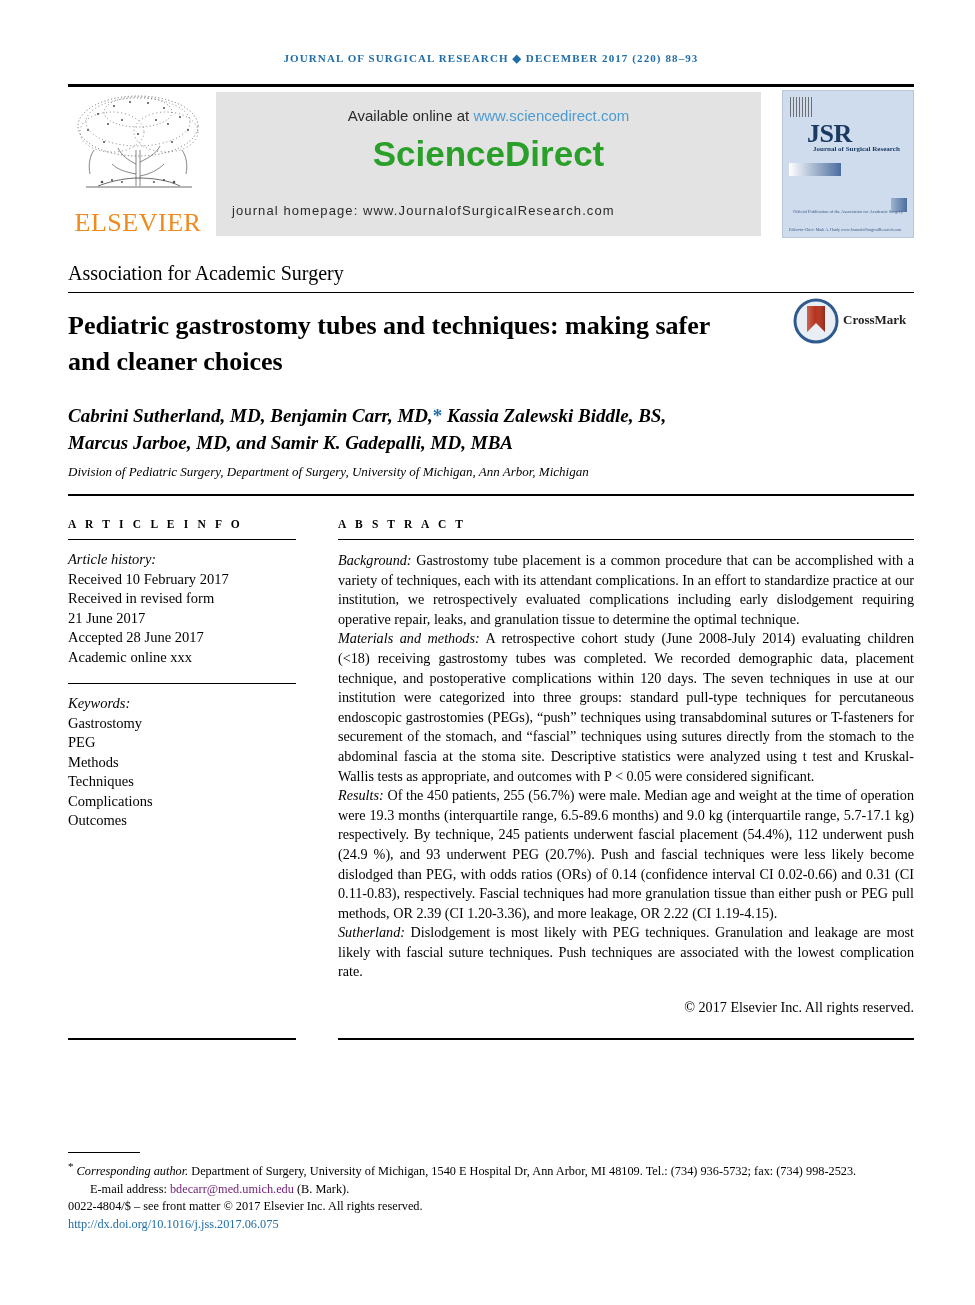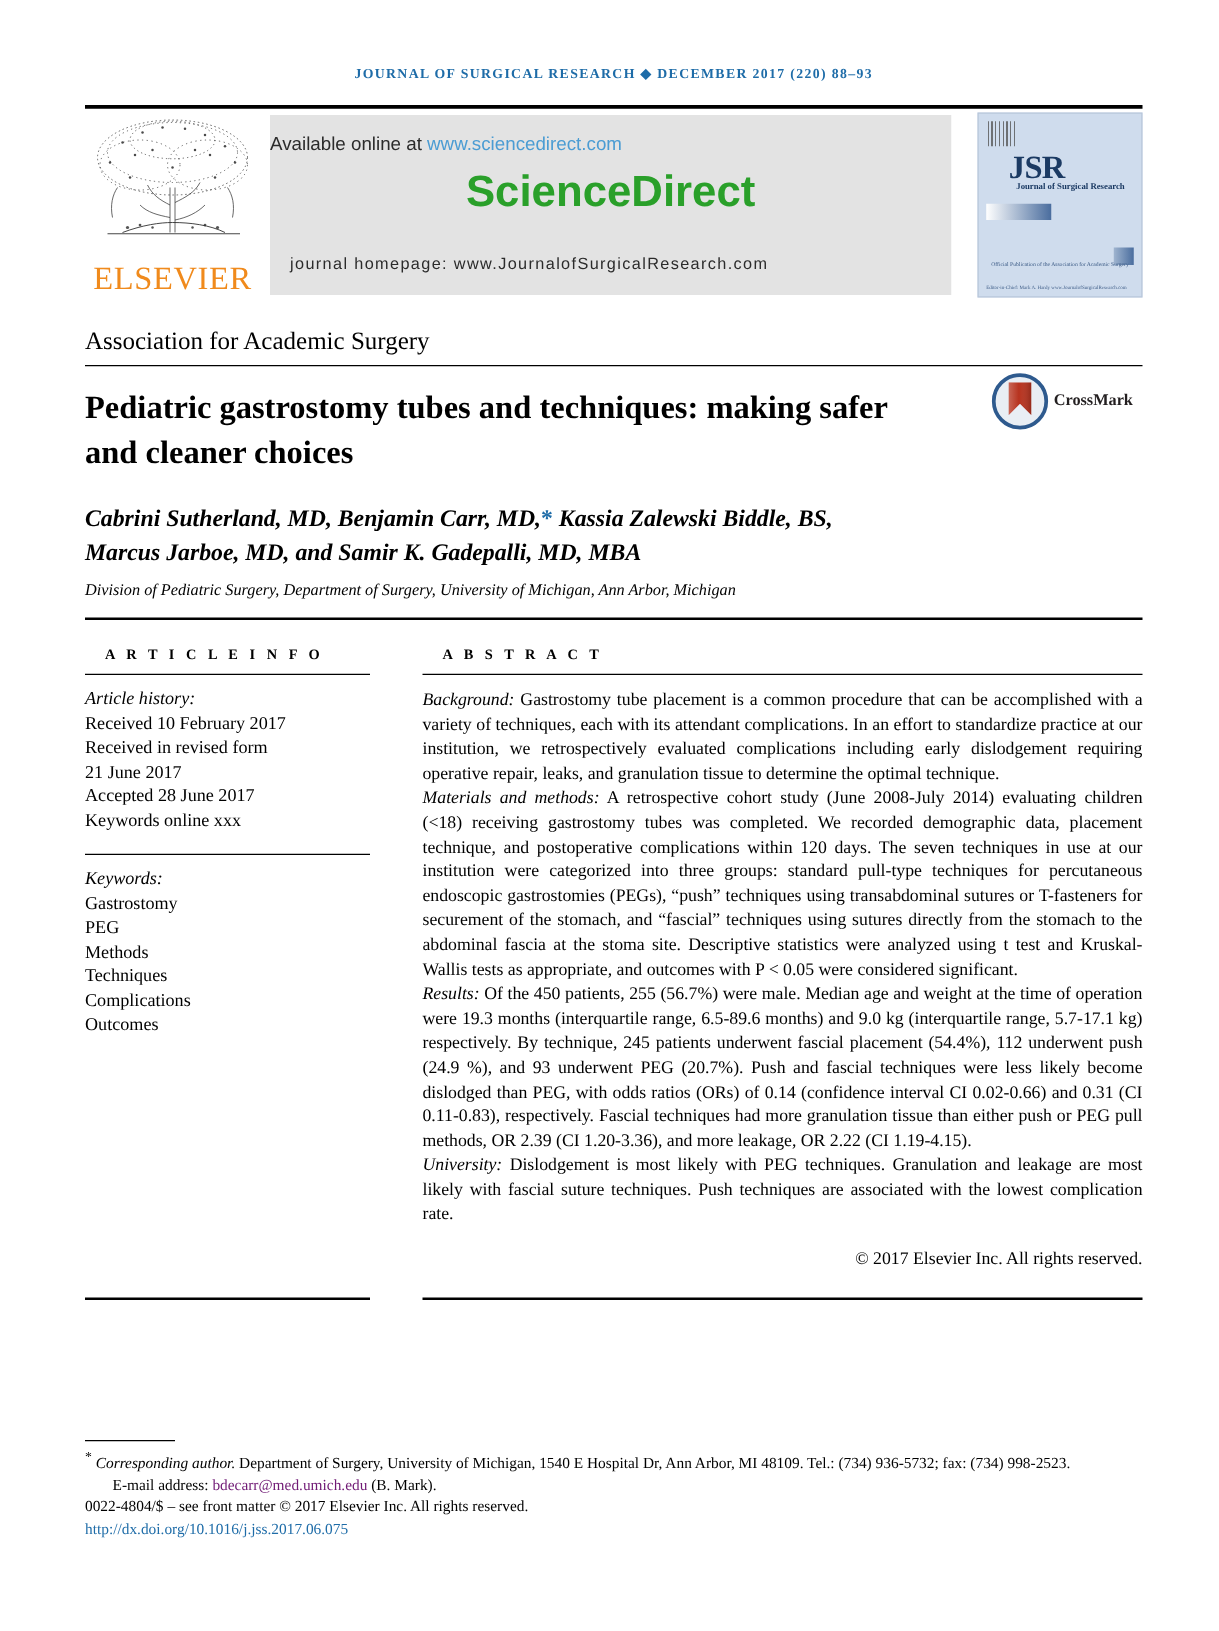--- a/index.html
+++ b/index.html
@@ -85,21 +85,21 @@
     top: 2px;
     width: 545px;
     height: 144px;
     background: #e3e3e3;
   }
   .sd-available {
     position: absolute;
     top: 15px;
     left: 0;
     width: 100%;
-    text-align: left;
+    text-align: center;
     font-family: "Liberation Sans", sans-serif;
     font-size: 15px;
     color: #2b2b2b;
   }
   .sd-available .url { color: #4b9cd3; }
   .sd-wordmark {
     position: absolute;
     top: 42px;
     left: 0;
     width: 100%;
@@ -284,21 +284,20 @@
     top: 518px;
     left: 338px;
     width: 576px;
   }
 
   .sec-head {
     font-size: 11.5px;
     font-weight: bold;
     letter-spacing: 3.2px;
     font-family: "Liberation Serif", serif;
-    margin-left: 16px;
   }
   .hair {
     height: 1px;
     background: #000;
     margin-top: 9px;
   }
 
   .history {
     margin-top: 10px;
     font-size: 14.5px;
@@ -492,21 +491,21 @@
   <div class="col-left">
     <div class="sec-head">A R T I C L E  I N F O</div>
     <div class="hair"></div>
 
     <div class="history">
       <div class="lead">Article history:</div>
       <div>Received 10 February 2017</div>
       <div>Received in revised form</div>
       <div>21 June 2017</div>
       <div>Accepted 28 June 2017</div>
-      <div>Keywords online xxx</div>
+      <div>Academic online xxx</div>
     </div>
 
     <div class="kw-rule"></div>
     <div class="keywords">
       <div class="lead">Keywords:</div>
       <div>Gastrostomy</div>
       <div>PEG</div>
       <div>Methods</div>
       <div>Techniques</div>
       <div>Complications</div>
@@ -515,21 +514,21 @@
   </div>
 
   <div class="col-right">
     <div class="sec-head">A B S T R A C T</div>
     <div class="hair"></div>
 
     <div class="abstract-body">
       <p><span class="lead">Background:</span><span> Gastrostomy tube placement is a common procedure that can be accomplished with a variety of techniques, each with its attendant complications. In an effort to standardize practice at our institution, we retrospectively evaluated complications including early dislodgement requiring operative repair, leaks, and granulation tissue to determine the optimal technique.</span></p>
       <p><span class="lead">Materials and methods:</span><span> A retrospective cohort study (June 2008-July 2014) evaluating children (&lt;18) receiving gastrostomy tubes was completed. We recorded demographic data, placement technique, and postoperative complications within 120 days. The seven techniques in use at our institution were categorized into three groups: standard pull-type techniques for percutaneous endoscopic gastrostomies (PEGs), “push” techniques using transabdominal sutures or T-fasteners for securement of the stomach, and “fascial” techniques using sutures directly from the stomach to the abdominal fascia at the stoma site. Descriptive statistics were analyzed using t test and Kruskal-Wallis tests as appropriate, and outcomes with P &lt; 0.05 were considered significant.</span></p>
       <p><span class="lead">Results:</span><span> Of the 450 patients, 255 (56.7%) were male. Median age and weight at the time of operation were 19.3 months (interquartile range, 6.5-89.6 months) and 9.0 kg (interquartile range, 5.7-17.1 kg) respectively. By technique, 245 patients underwent fascial placement (54.4%), 112 underwent push (24.9 %), and 93 underwent PEG (20.7%). Push and fascial techniques were less likely become dislodged than PEG, with odds ratios (ORs) of 0.14 (confidence interval CI 0.02-0.66) and 0.31 (CI 0.11-0.83), respectively. Fascial techniques had more granulation tissue than either push or PEG pull methods, OR 2.39 (CI 1.20-3.36), and more leakage, OR 2.22 (CI 1.19-4.15).</span></p>
-      <p><span class="lead">University:</span><span> Dislodgement is most likely with PEG techniques. Granulation and leakage are most likely with fascial suture techniques. Push techniques are associated with the lowest complication rate.</span></p>
+      <p><span class="lead">Sutherland:</span><span> Dislodgement is most likely with PEG techniques. Granulation and leakage are most likely with fascial suture techniques. Push techniques are associated with the lowest complication rate.</span></p>
       <div class="copyright">© 2017 Elsevier Inc. All rights reserved.</div>
     </div>
   </div>
 
   <div class="rule-left-bottom"></div>
   <div class="rule-right-bottom"></div>
 
   <div class="fn-rule"></div>
   <div class="footnotes">
     <div>

